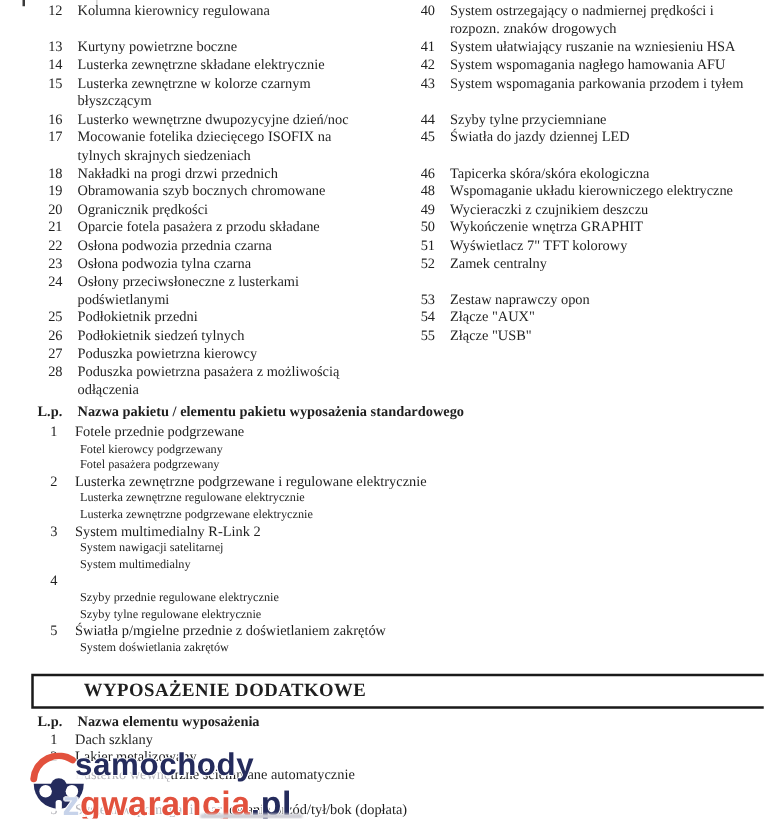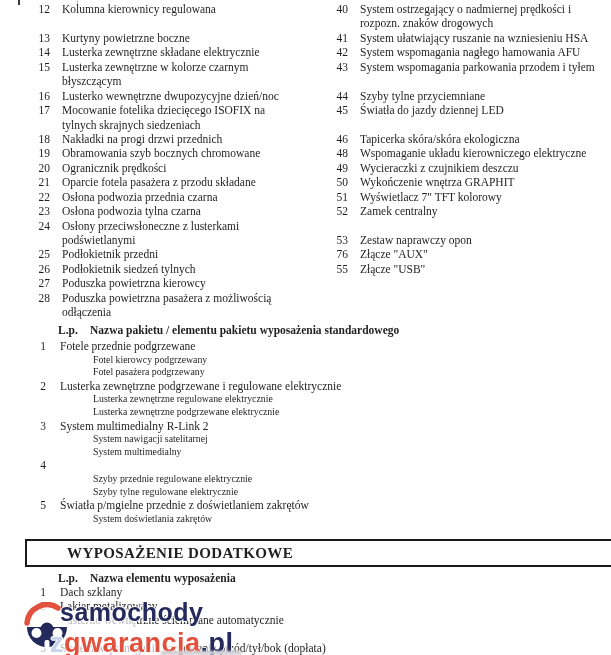--- a/index.html
+++ b/index.html
@@ -9,26 +9,26 @@
   .tick-dark{position:absolute;left:18px;top:0;width:2px;height:5px;background:#3a3a3a;}
   .tick-light{position:absolute;left:77px;top:0;width:1px;height:5px;background:#c9c9c9;}
   
   .scol{position:absolute;top:2px;}
   .scol .row{display:flex;height:14.45px;line-height:14.45px;font-size:11.5px;white-space:nowrap;}
   .scol .num{flex:none;width:20px;text-align:right;margin-right:12px;}
   .col-left{left:30px;width:302px;}
   .col-right{left:328px;width:277px;overflow:hidden;}
   
   .pkg{position:absolute;left:30px;top:322px;width:565px;}
-  .hdr{display:flex;height:17px;line-height:17px;font-size:11.5px;font-weight:bold;white-space:nowrap;margin-left:28px;}
+  .hdr{display:flex;height:17px;line-height:17px;font-size:11.5px;font-weight:bold;white-space:nowrap;}
   .hdr .lp{flex:none;width:30px;margin-right:2px;}
   .pkg .row{display:flex;height:14.6px;line-height:14.6px;font-size:11.5px;white-space:nowrap;}
   .pkg .num{flex:none;width:16px;text-align:right;margin-right:14px;}
   .pkg .row.sub{height:12.6px;line-height:12.6px;font-size:9.8px;}
-  .pkg .row.sub .txt{margin-left:33px;}
+  .pkg .row.sub .txt{margin-left:4px;}
   
   .addbox{position:absolute;left:25px;top:539px;width:600px;height:24px;
           border:2px solid #1a1a1a;background:#fff;}
   .addbox .t{margin-left:40px;line-height:24px;font-weight:bold;font-size:15px;letter-spacing:.4px;}
   
   .add{position:absolute;left:30px;top:570px;width:565px;}
   .add .hdr{height:16px;line-height:16px;}
   .add .row{display:flex;height:13.9px;line-height:13.9px;font-size:11.5px;white-space:nowrap;}
   .add .num{flex:none;width:16px;text-align:right;margin-right:14px;}
   .fade{color:var(--faded,#b5b5bb);}
@@ -250,21 +250,21 @@
         <span class="num"></span>
         <span class="txt"></span>
       </div>
 
       <div class="row">
         <span class="num">53</span>
         <span class="txt">Zestaw naprawczy opon</span>
       </div>
 
       <div class="row">
-        <span class="num">76</span>
+        <span class="num">54</span>
         <span class="txt">Złącze "AUX"</span>
       </div>
 
       <div class="row">
         <span class="num">55</span>
         <span class="txt">Złącze "USB"</span>
       </div>
     </div>
 
   <div class="pkg">

